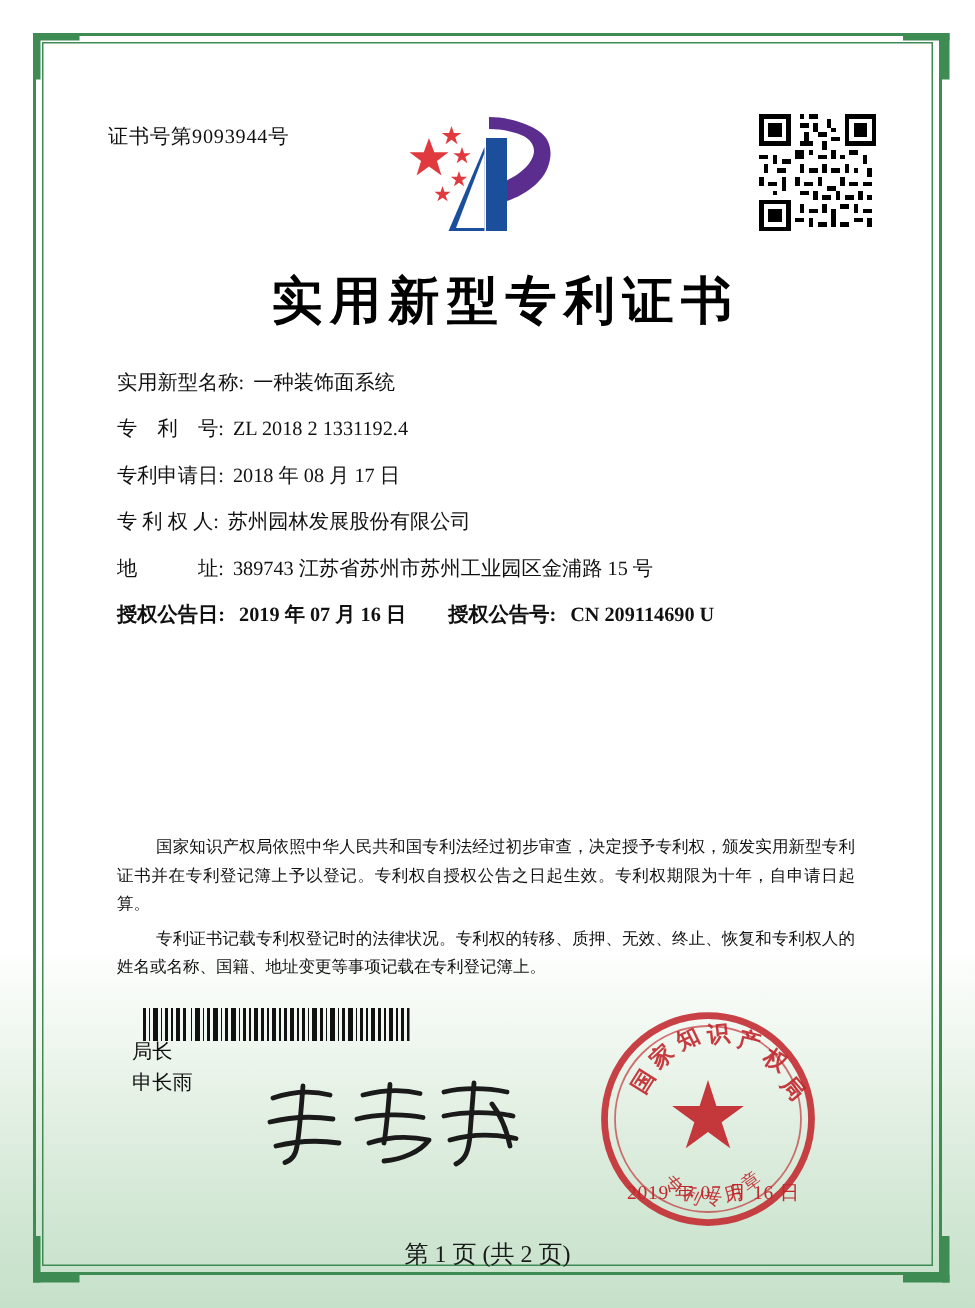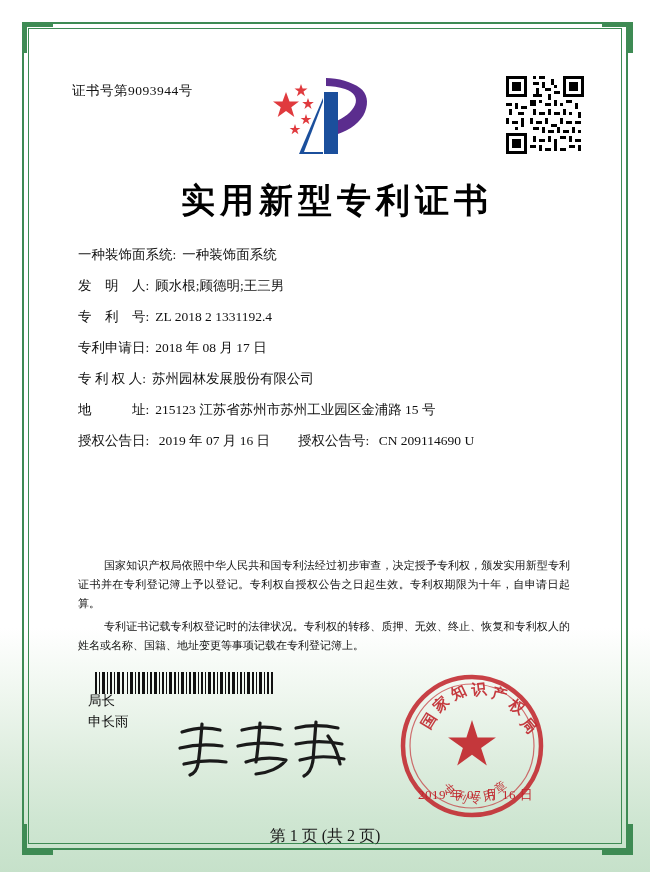--- a/index.html
+++ b/index.html
@@ -98,20 +98,21 @@
   .f-label {
     color: #111;
   }
   .f-value {
     color: #111;
     margin-left: 6px;
   }
   .two-col {
     display: flex;
     align-items: center;
+    font-weight: bold;
   }
   .two-col .col2 {
     margin-left: 28px;
   }
 
   
   .paras {
     position: absolute;
     left: 78px; top: 518px;
     width: 492px;
@@ -278,47 +279,43 @@
         <rect x="24" y="23" width="1" height="2"></rect>
       </g>
     </svg>
   </div>
 
   <div class="title">实用新型专利证书</div>
 
   <div class="fields">
 
     <div class="field-row">
-      <span class="f-label">一种装饰面系统:</span>
+      <span class="f-label">实用新型名称:</span>
       <span class="f-value">一种装饰面系统</span>
     </div>
 
-    <div class="field-row">
-      <span class="f-label">发　明　人:</span>
-      <span class="f-value">顾水根;顾德明;王三男</span>
-    </div>
 
     <div class="field-row">
       <span class="f-label">专　利　号:</span>
       <span class="f-value">ZL 2018 2 1331192.4</span>
     </div>
 
     <div class="field-row">
       <span class="f-label">专利申请日:</span>
       <span class="f-value">2018 年 08 月 17 日</span>
     </div>
 
     <div class="field-row">
       <span class="f-label">专 利 权 人:</span>
       <span class="f-value">苏州园林发展股份有限公司</span>
     </div>
 
     <div class="field-row">
       <span class="f-label">地　　　址:</span>
-      <span class="f-value">215123 江苏省苏州市苏州工业园区金浦路 15 号</span>
+      <span class="f-value">389743 江苏省苏州市苏州工业园区金浦路 15 号</span>
     </div>
 
     <div class="field-row two-col">
       <span class="col1">
         <span class="f-label">授权公告日:</span>
         <span class="f-value">2019 年 07 月 16 日</span>
       </span>
       <span class="col2">
         <span class="f-label">授权公告号:</span>
         <span class="f-value">CN 209114690 U</span>

